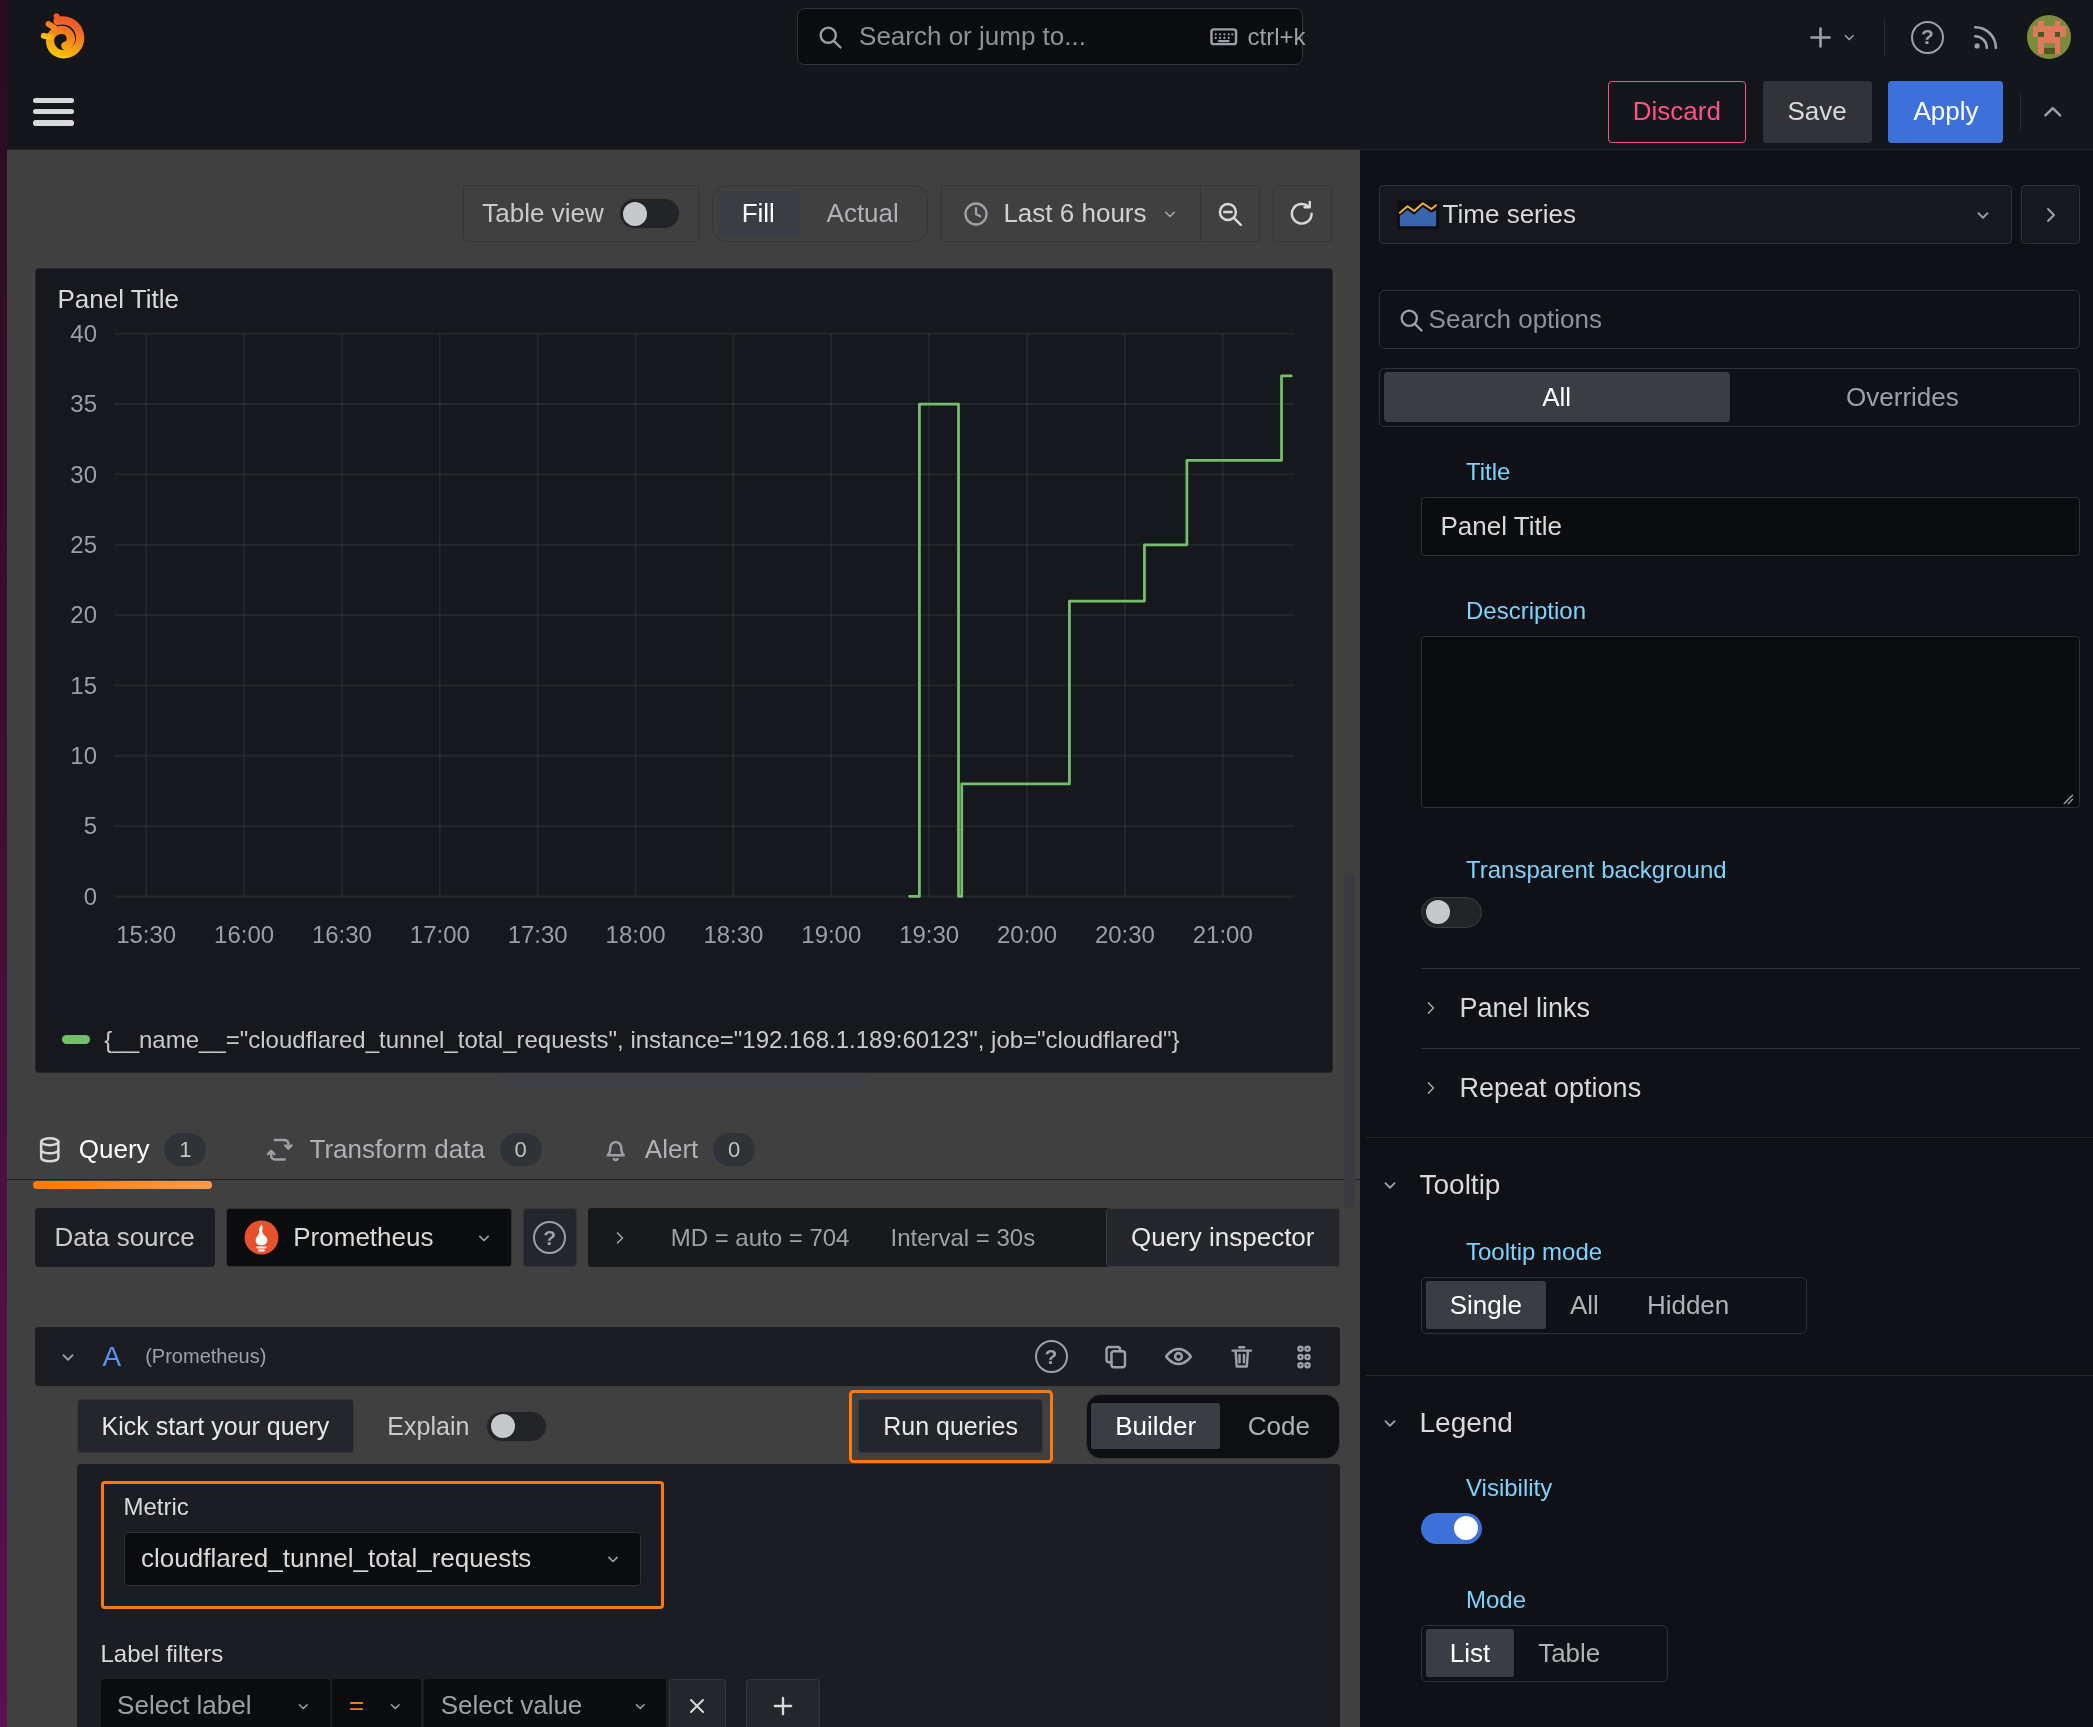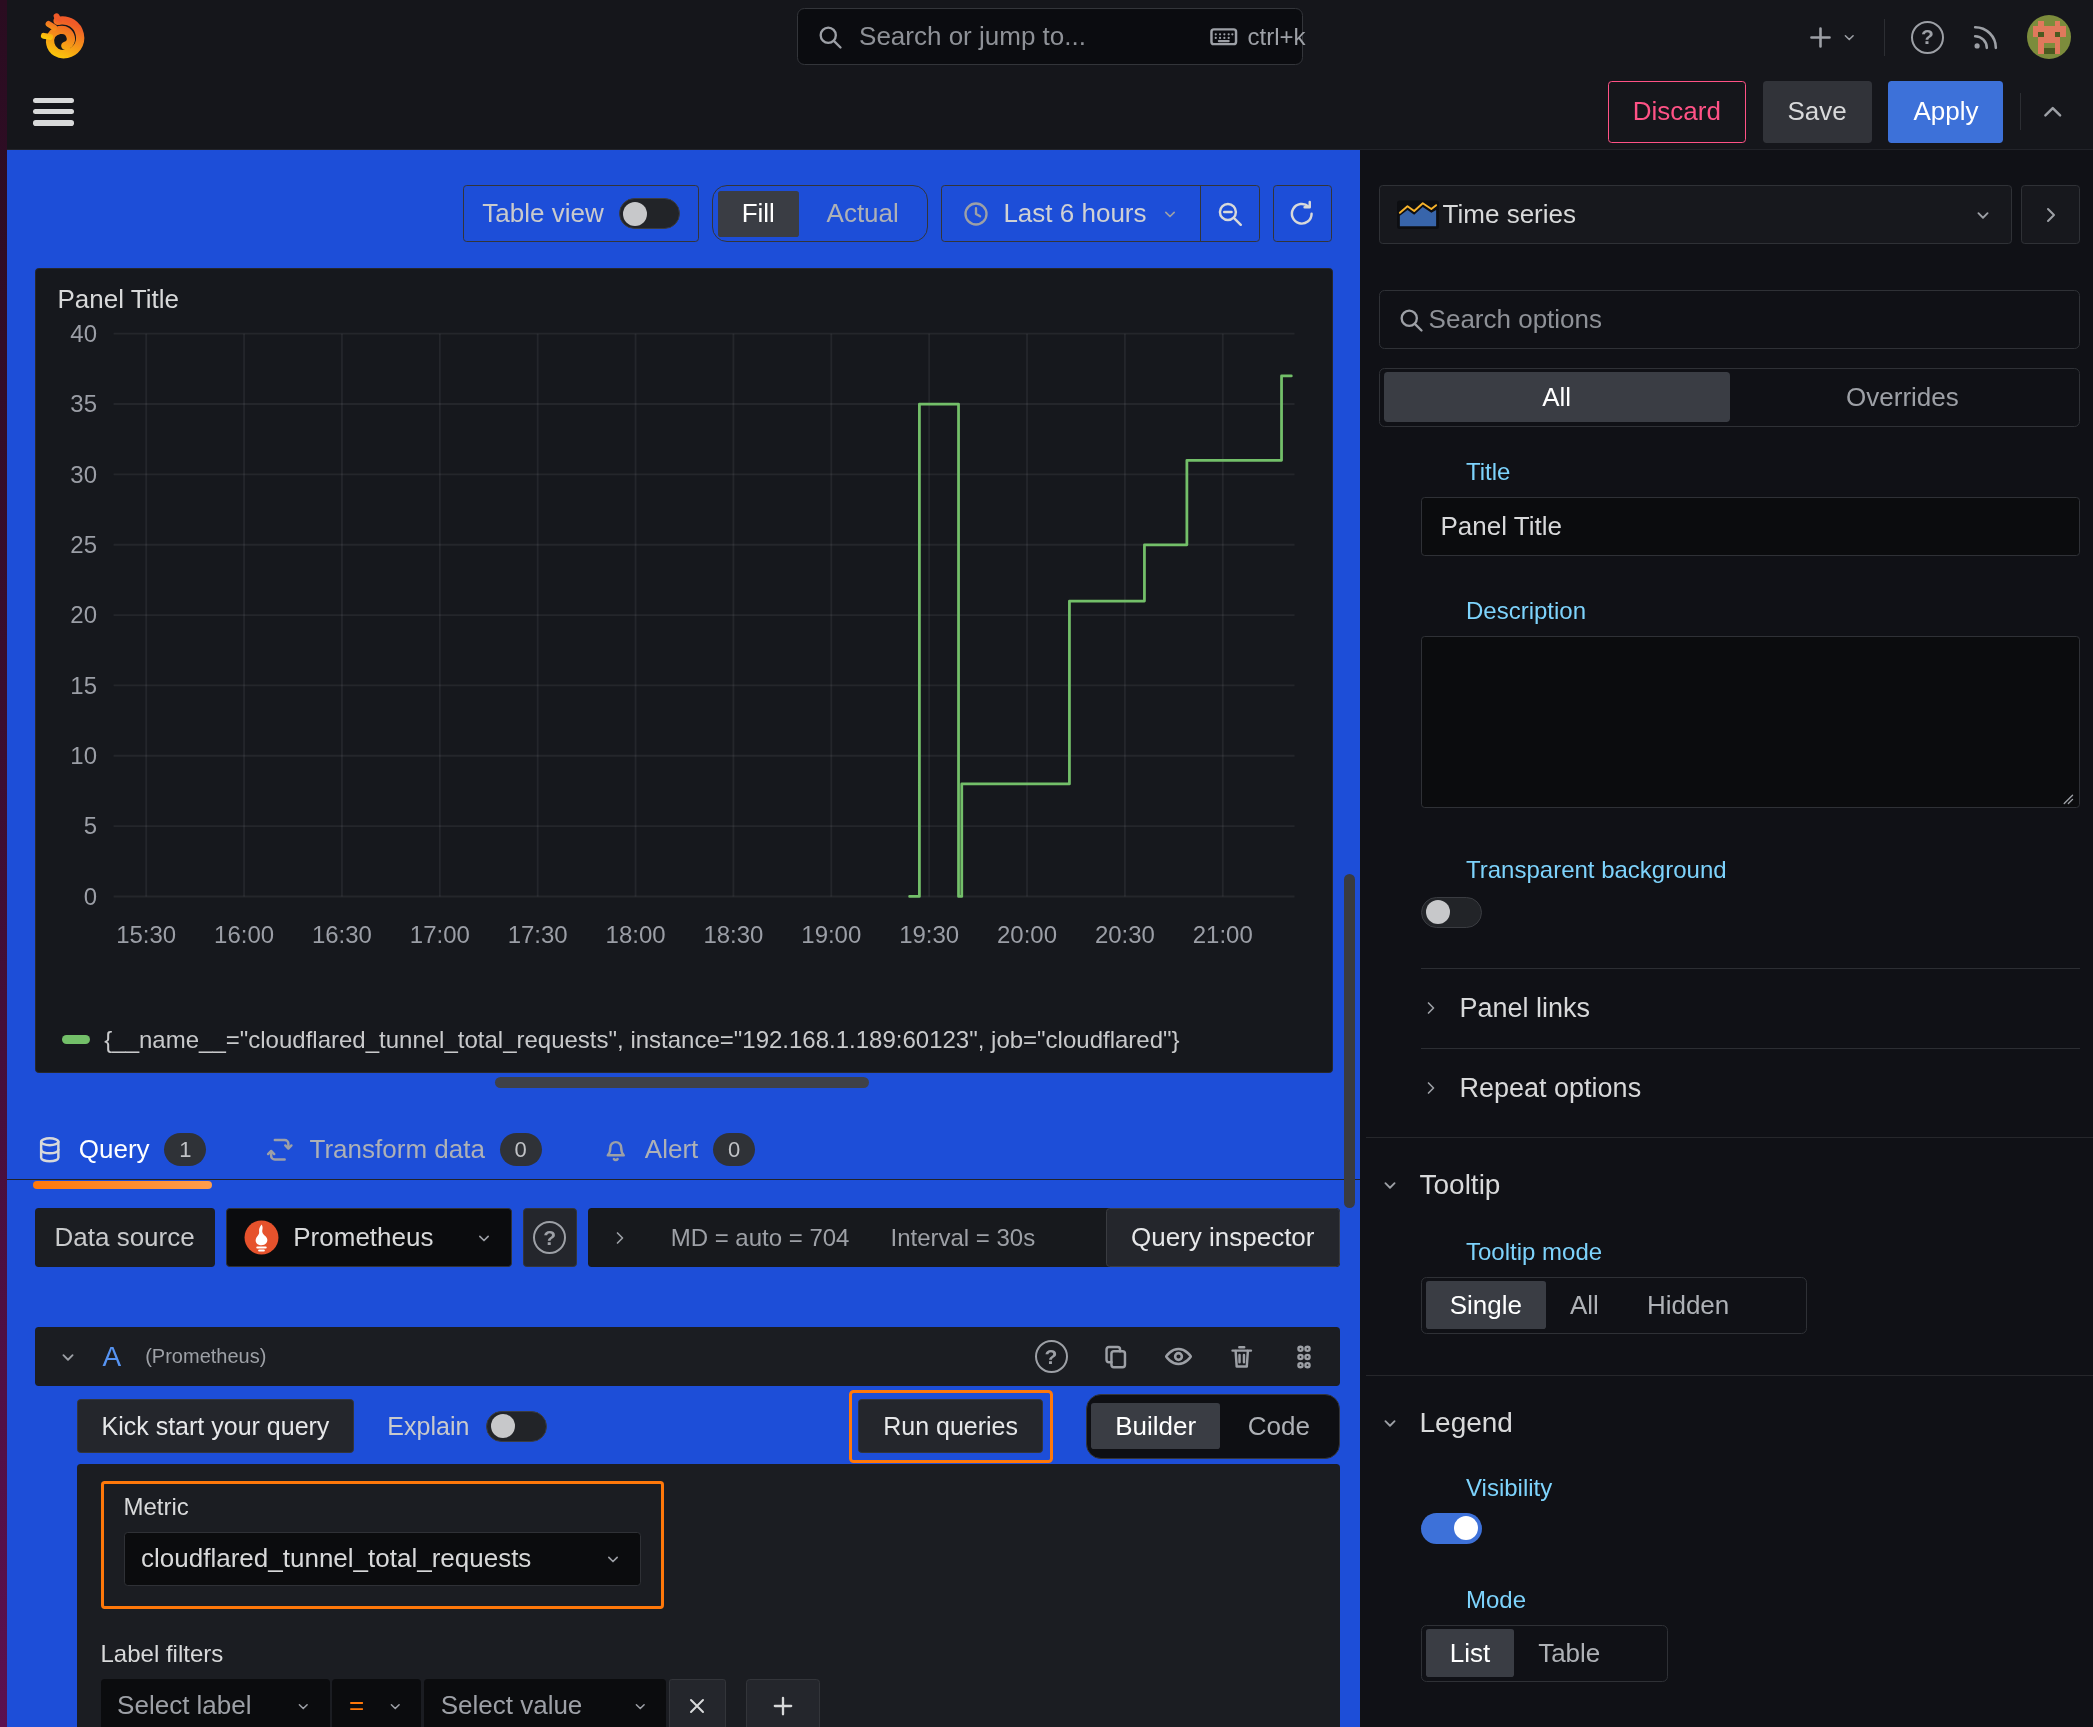--- a/index.html
+++ b/index.html
@@ -42,21 +42,21 @@
   .crumb { color:#d0d1d3; font-size:26px; }
   .crumb.dim { color:#9a9ea5; }
   .bc-actions { margin-left:auto; display:flex; align-items:center; gap:16.6px; }
   .btn { height:62px; padding:0 24px; border-radius:3.7px; font-size:26px; display:inline-flex;
     align-items:center; justify-content:center; border:0.9px solid transparent; cursor:pointer; }
   .btn.destructive { background:transparent; border-color:#ff5286; color:#ff5286; }
   .btn.secondary { background:#313339; color:#d8d9da; }
   .btn.primary { background:#3d71d9; color:#ffffff; }
 
   
-  .main { position:absolute; left:6.5px; top:150px; width:1353px; bottom:0; background:#1d4ed8; }
+  .main { position:absolute; left:6.5px; top:150px; width:1353px; bottom:0; background:#404040; }
   .toolbar { position:absolute; top:35px; right:28px; display:flex; align-items:stretch; gap:13px; height:57px; }
   .tool-box { border:0.9px solid #33353a; border-radius:3.7px; display:flex; align-items:center; padding:0 18.5px; gap:14.8px; color:#c9cacc; }
   .seg-wrap { border:0.9px solid #33353a; border-radius:15px; display:flex; align-items:center; padding:4.6px; gap:3.7px; }
   .seg { padding:0 24px; height:46px; display:flex; align-items:center; border-radius:2.8px; color:#aeb1b6; font-size:26px; }
   .seg.active { background:#3a3d44; color:#ffffff; }
   .time-box { border:0.9px solid #33353a; border-radius:3.7px; display:flex; align-items:stretch; }
   .time-main { display:flex; align-items:center; gap:13px; padding:0 20px; color:#d0d1d3; }
   .time-zoom { border-left:0.9px solid #33353a; width:59px; display:flex; align-items:center; justify-content:center; }
   .sq-btn { width:59px; border:0.9px solid #33353a; border-radius:3.7px; display:flex; align-items:center; justify-content:center; }
 

